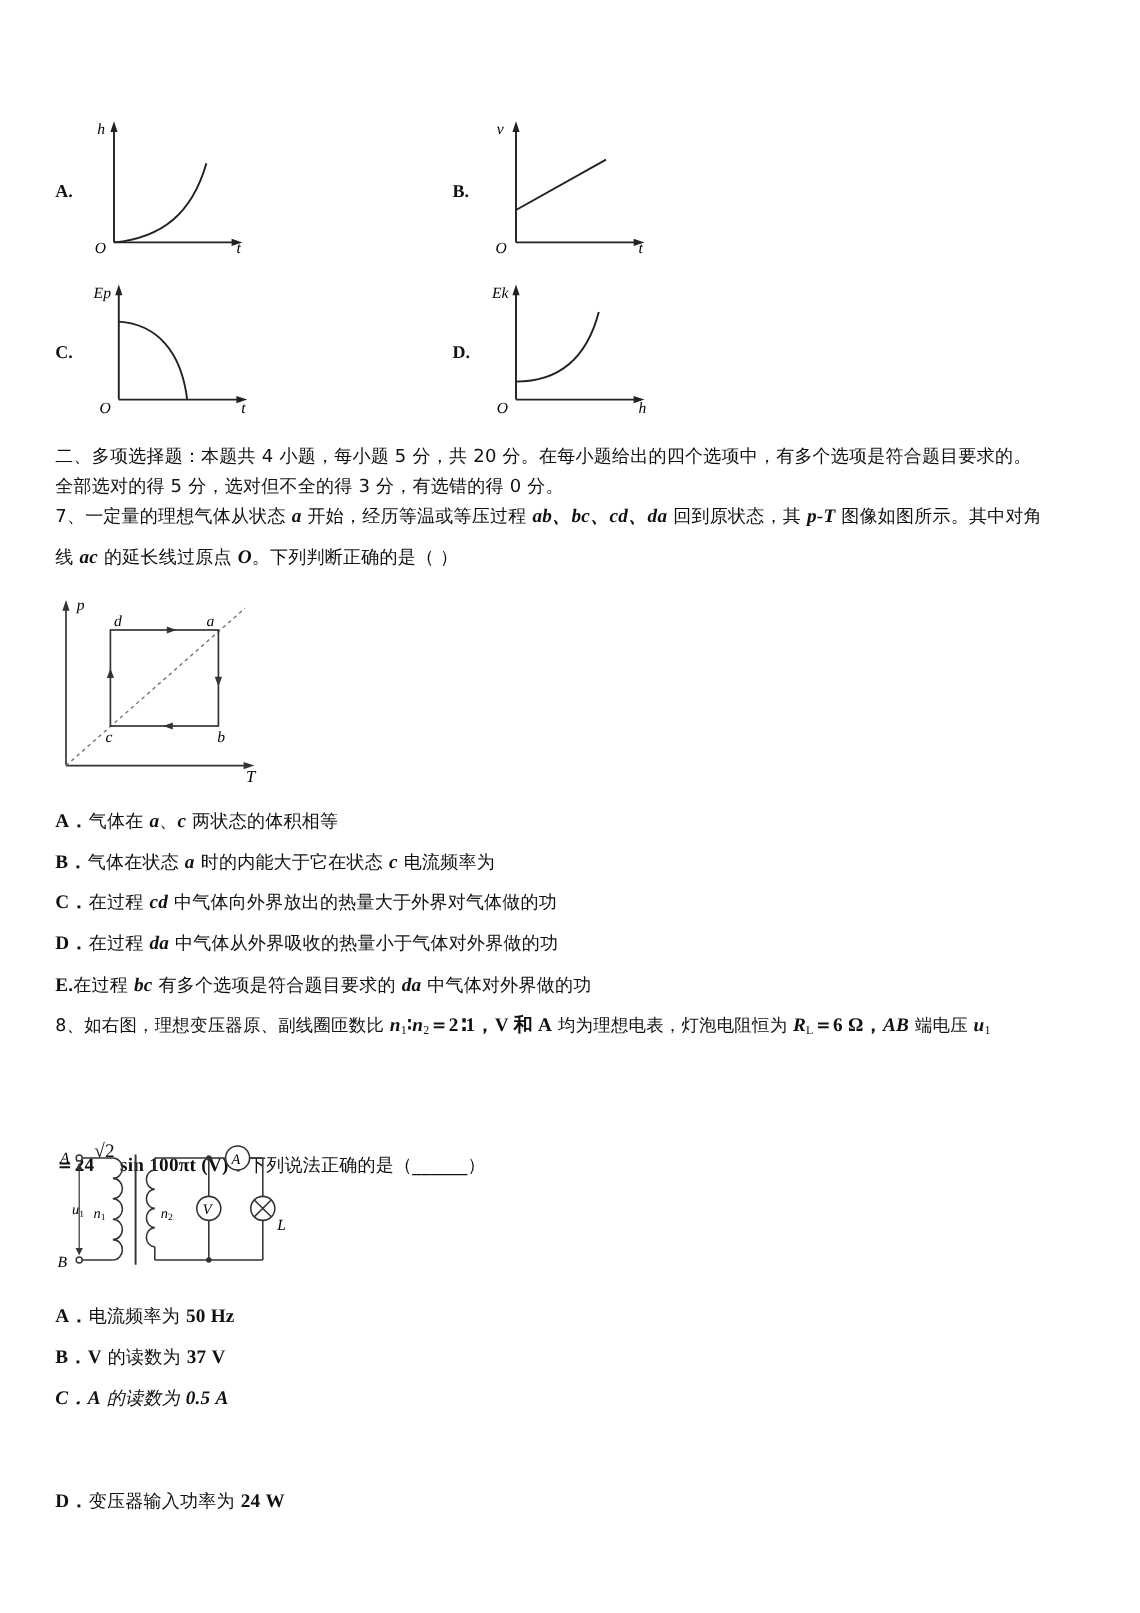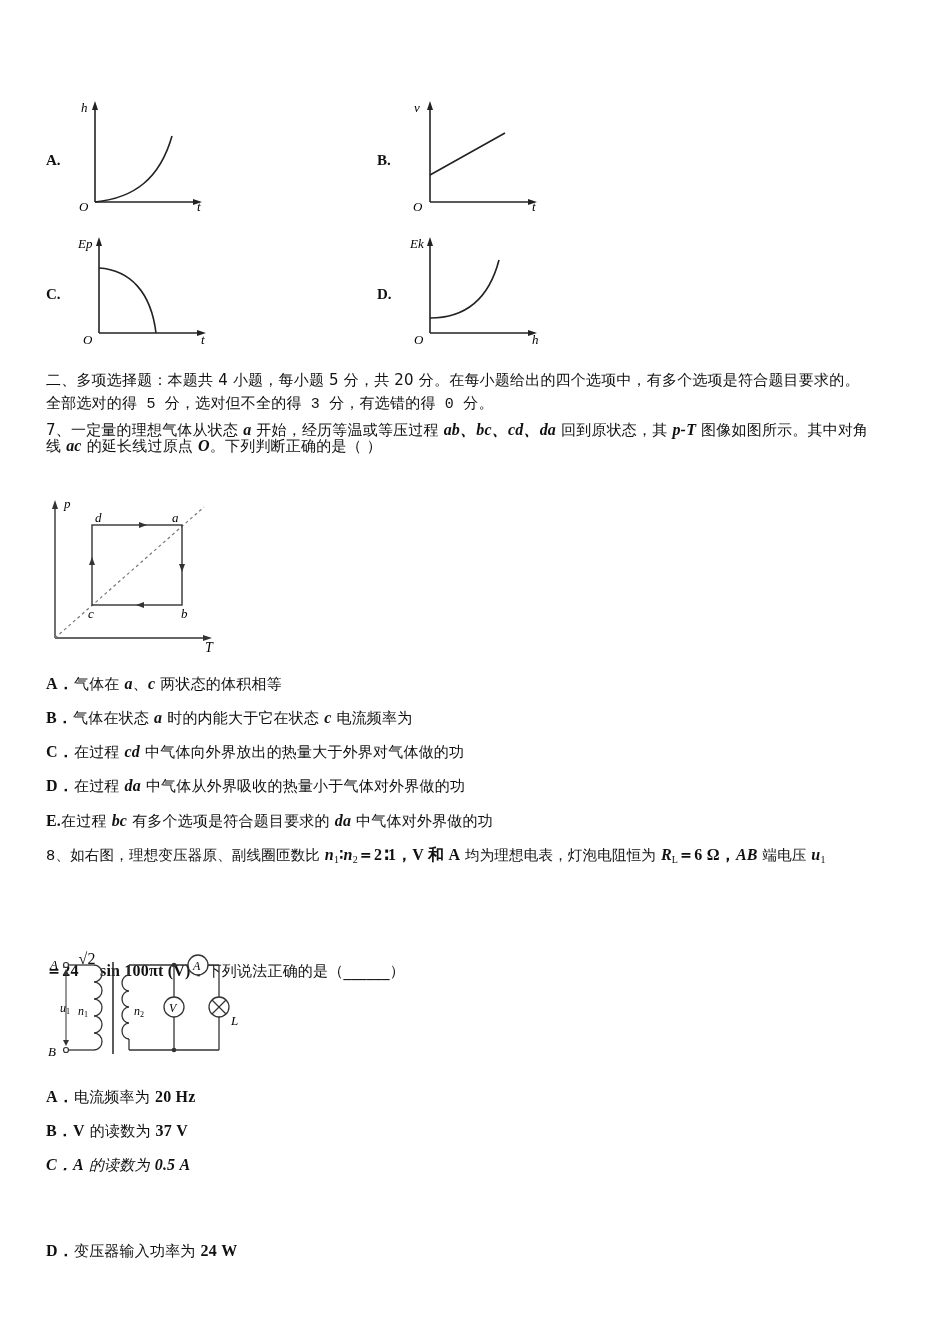--- a/index.html
+++ b/index.html
@@ -64,26 +64,26 @@
   <polygon points="22,5 19,14 25,14" fill="#222"></polygon>
   <line x1="22" y1="101" x2="124" y2="101" stroke="#222" stroke-width="1.6"></line>
   <polygon points="129,101 120,98 120,104" fill="#222"></polygon>
   <path d="M22,86 C55,86 80,70 91,28" stroke="#222" stroke-width="1.6" fill="none"></path>
   <text x="2" y="16" font-size="13">Ek</text>
   <text x="6" y="112" font-size="13">O</text>
   <text x="124" y="112" font-size="13">h</text>
 </svg>
 
 <div class="line" style="top:370px;">二、多项选择题：本题共 4 小题，每小题 5 分，共 20 分。在每小题给出的四个选项中，有多个选项是符合题目要求的。</div>
-<div class="line" style="top:395px;font-family:Liberation Mono, monospace;">全部选对的得 5 分，选对但不全的得 3 分，有选错的得 0 分。</div>
+<div class="line" style="top:395px;">全部选对的得 5 分，选对但不全的得 3 分，有选错的得 0 分。</div>
 
 <div class="line" style="top:420px;">
   <span>7、一定量的理想气体从状态 </span><span class="bi">a</span><span> 开始，经历等温或等压过程 </span><span class="bi">ab、bc、cd、da</span><span> 回到原状态，其 </span><span class="bi">p-T</span><span> 图像如图所示。其中对角</span>
 </div>
-<div class="line" style="top:436px;">
+<div class="line" style="top:454px;">
   <span>线 </span><span class="bi">ac</span><span> 的延长线过原点 </span><span class="bi">O</span><span>。下列判断正确的是（  ）</span>
 </div>
 
 <svg class="abs" style="left:44px;top:494px;" width="180" height="162">
   <line x1="11" y1="144" x2="11" y2="12" stroke="#333" stroke-width="1.4"></line>
   <polygon points="11,6 8,15 14,15" fill="#333"></polygon>
   <line x1="11" y1="144" x2="162" y2="144" stroke="#333" stroke-width="1.4"></line>
   <polygon points="168,144 159,141 159,147" fill="#333"></polygon>
   <line x1="11" y1="144" x2="160" y2="13" stroke="#777" stroke-width="1.2" stroke-dasharray="3,3"></line>
   <rect x="48" y="31" width="90" height="80" fill="none" stroke="#333" stroke-width="1.4"></rect>
@@ -162,21 +162,21 @@
   <text x="14" y="62" font-size="11" fill="#fff" stroke="none">.</text>
   <text x="16" y="62" font-size="12"><tspan>u</tspan><tspan font-size="8" dy="2" font-style="normal">1</tspan></text>
   <text x="34" y="65" font-size="12"><tspan>n</tspan><tspan font-size="8" dy="2" font-style="normal">1</tspan></text>
   <text x="90" y="65" font-size="12"><tspan>n</tspan><tspan font-size="8" dy="2" font-style="normal">2</tspan></text>
   <text x="125" y="62" font-size="12" font-style="normal">V</text>
   <text x="149" y="20" font-size="12" font-style="normal">A</text>
   <text x="187" y="75" font-size="13" font-style="normal">L</text>
 </svg>
 
 <div class="line" style="top:1087px;">
-  <span class="bo">A．</span><span>电流频率为 </span><span class="bo">20 Hz</span>
+  <span class="bo">A．</span><span>电流频率为 </span><span class="bo">50 Hz</span>
 </div>
 <div class="line" style="top:1121px;">
   <span class="bo">B．</span><span class="bo">V</span><span> 的读数为 </span><span class="bo">37 V</span>
 </div>
 <div class="line" style="top:1155px;font-style:italic;">
   <span class="bo">C．</span><span class="bo">A</span><span> 的读数为 </span><span class="bo">0.5 A</span>
 </div>
 <div class="line" style="top:1241px;">
   <span class="bo">D．</span><span>变压器输入功率为 </span><span class="bo">24 W</span>
 </div>

